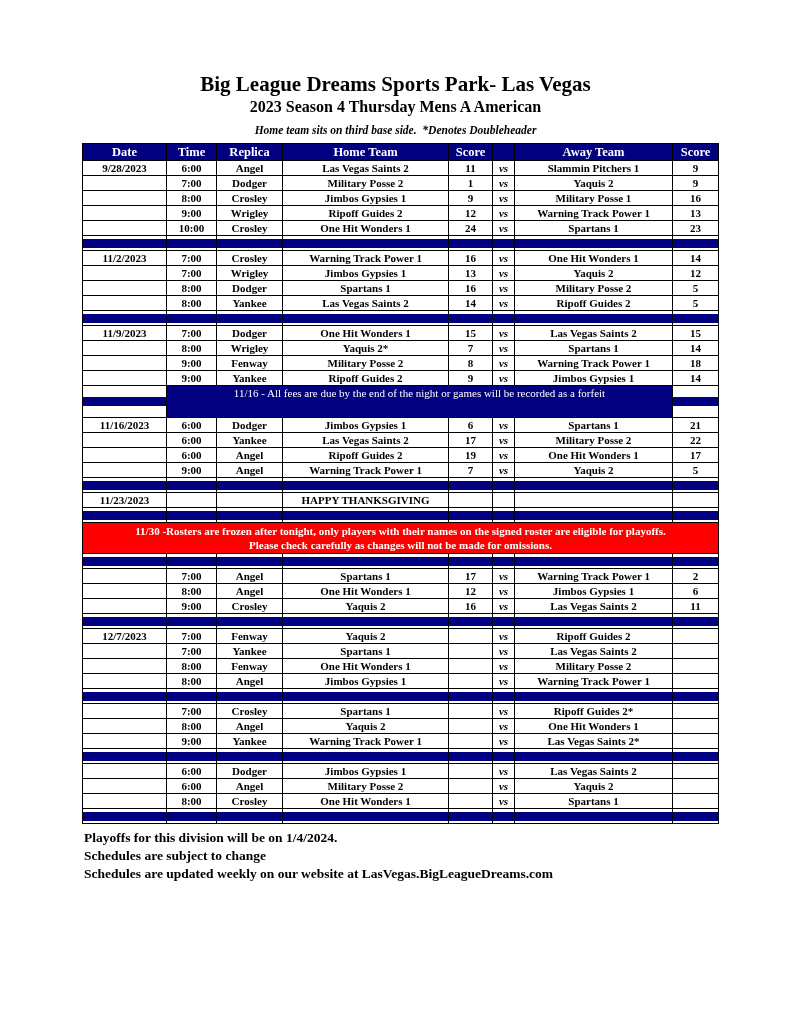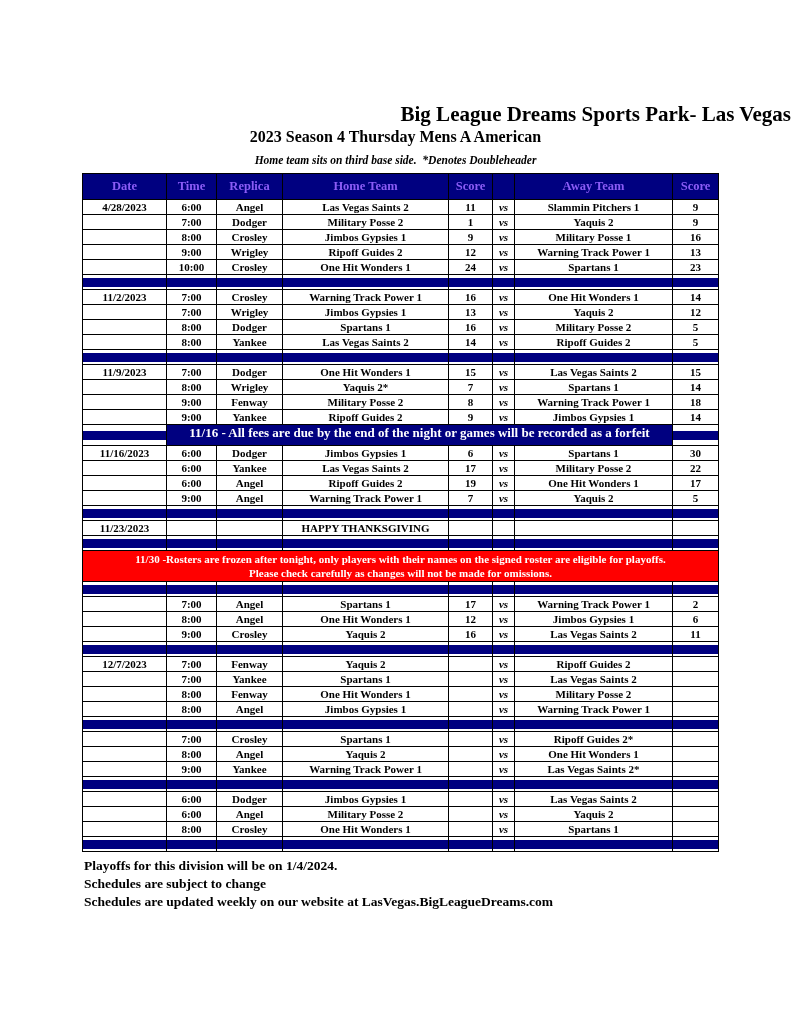--- a/index.html
+++ b/index.html
@@ -2,45 +2,45 @@
 <html style="--navy: #000080; --yellow: #FFFF00; --red: #FF0000;"><head>
 <meta charset="utf-8">
 <style>
   * { box-sizing: border-box; }
   html,body { margin:0; padding:0; }
   body {
     width:791px; height:1024px; background:#fff; color:#000;
     font-family:"Liberation Serif", serif; font-weight:bold;
   }
   #page { width:791px; height:1024px; overflow:hidden; }
-  .title    { margin-top:102px; text-align:right; font-size:21px; line-height:24px; font-weight:bold; }
+  .title    { margin-top:72px; text-align:center; font-size:21px; line-height:24px; font-weight:bold; }
   .subtitle { text-align:center; font-size:16px; line-height:19px; font-weight:bold; margin-top:1px; }
   .note     { text-align:center; font-size:11.5px; line-height:13px; font-weight:bold; font-style:italic; margin-top:8px; }
 
   table.sched {
     margin:6px 0 0 82px; width:636px;
     border-collapse:collapse; table-layout:fixed;
     font-family:"Liberation Serif", serif;
   }
   table.sched th, table.sched td {
     border:1px solid #000; padding:0; text-align:center; overflow:hidden; white-space:nowrap;
   }
   table.sched th {
-    background:var(--navy,#000080); color:#8b5cf6;
-    height:26px; font-size:12.5px; font-weight:bold;
+    background:var(--navy,#000080); color:#ffffff;
+    height:17px; font-size:12.5px; font-weight:bold;
   }
   table.sched td {
     height:15px; font-size:11px; line-height:14px; font-weight:bold; background:#fff;
   }
   td.yellow { background:var(--yellow,#FFFF00); }
   td.vs { font-style:italic; font-size:10px;margin-top:8px; }
   td.sep { padding:2px 0; background:#fff; height:13px; }
   td.sep .bar { height:9px; background:var(--navy,#000080); }
   td.sep .bar.text-bar {
-    height:20px; line-height:15px; color:#fff; font-size:13px; font-weight:bold;
+    height:31px; line-height:15px; color:#fff; font-size:11px; font-weight:normal;
   }
   td.red-wrap { padding:2px 0; background:#fff; }
   .red-bar {
     background:var(--red,#FF0000); color:#fff; font-weight:bold;
     font-size:11px; line-height:14px; padding:1px 0;
   }
   .footer { margin:5px 0 0 84px; width:622px; }
   .fline { font-size:13.5px; line-height:18px; font-weight:bold; white-space:nowrap; }
   .fline.highlight { background:var(--yellow,#FFFF00); }
 </style>
@@ -70,21 +70,21 @@
         <th>Replica</th>
         <th>Home Team</th>
         <th>Score</th>
         <th></th>
         <th>Away Team</th>
         <th>Score</th>
       </tr>
     </thead>
     <tbody id="sched-body">
         <tr>
-          <td>4/28/2023</td>
+          <td>9/28/2023</td>
           <td>6:00</td>
           <td>Angel</td>
           <td class="yellow">Las Vegas Saints 2</td>
           <td class="yellow">11</td>
           <td class="vs">vs</td>
           <td>Slammin Pitchers 1</td>
           <td>9</td>
         </tr>
         <tr>
           <td></td>
@@ -270,21 +270,21 @@
           </td>
         </tr>
         <tr>
           <td>11/16/2023</td>
           <td>6:00</td>
           <td>Dodger</td>
           <td>Jimbos Gypsies 1</td>
           <td>6</td>
           <td class="vs">vs</td>
           <td class="yellow">Spartans 1</td>
-          <td class="yellow">30</td>
+          <td class="yellow">21</td>
         </tr>
         <tr>
           <td></td>
           <td>6:00</td>
           <td>Yankee</td>
           <td>Las Vegas Saints 2</td>
           <td>17</td>
           <td class="vs">vs</td>
           <td class="yellow">Military Posse 2</td>
           <td class="yellow">22</td>

